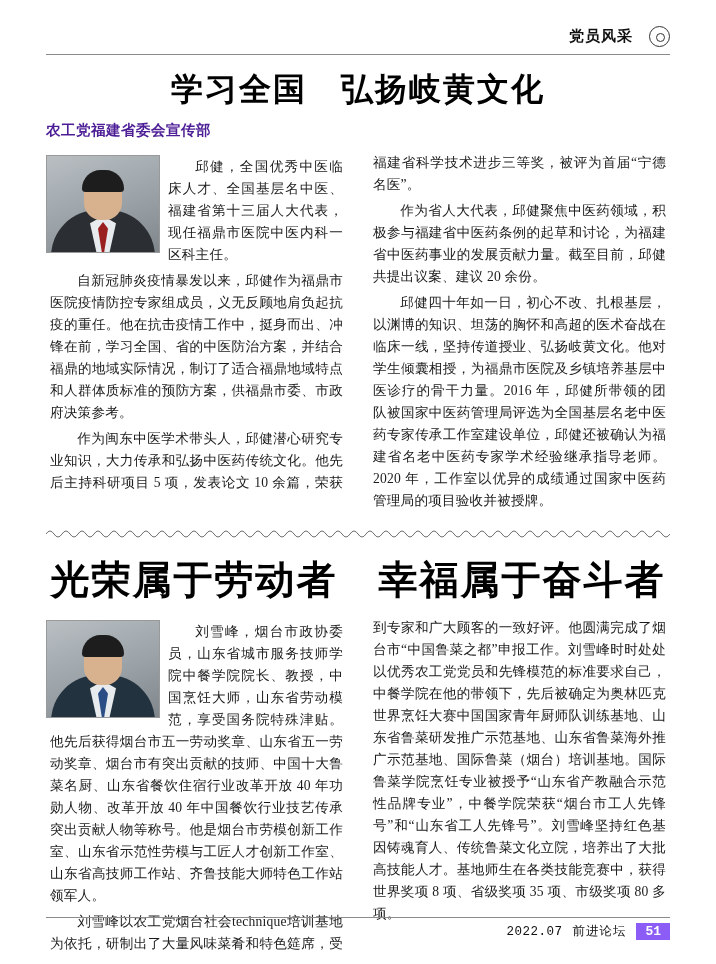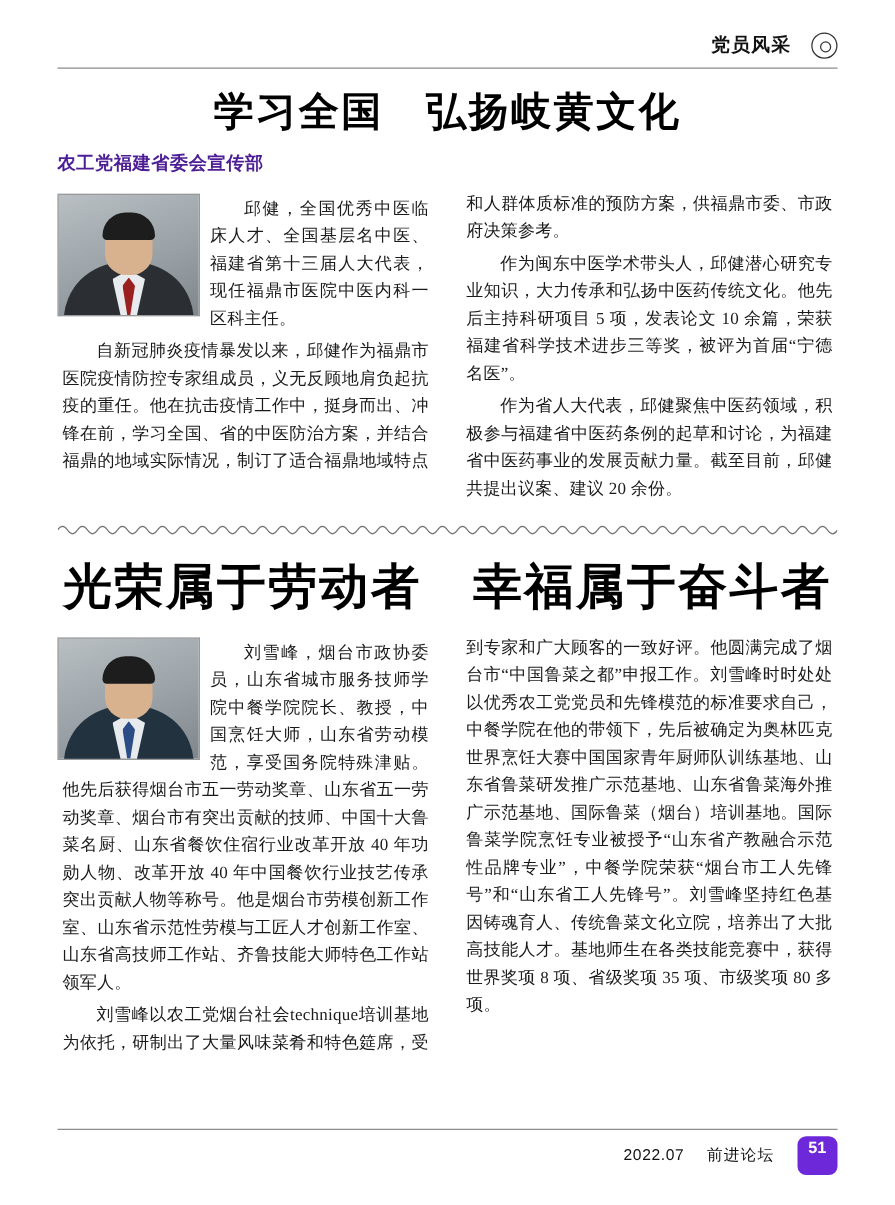--- a/index.html
+++ b/index.html
@@ -177,35 +177,34 @@
     bottom: 24px;
   }
   .footer-rule {
     border-top: 1px solid #8c8c8c;
     margin-bottom: 5px;
   }
   .footer-row {
     display: flex;
     align-items: center;
     justify-content: flex-end;
-    gap: 18px;
-    font-family: Liberation Sans, sans-serif;
+    gap: 10px;
+    font-family: Liberation Mono, monospace;
     font-size: 12.5px;
     color: #111;
   }
   .footer-date { letter-spacing: 0.5px; }
   .footer-journal { letter-spacing: 1px; }
   .footer-page {
-    background: #6d28d9;
+    background: #8b5cf6;
     color: #fff;
     font-weight: bold;
     font-size: 13px;
-    padding: 2px 9px 15px 9px;
+    padding: 2px 9px 0 9px;
     line-height: 1.1;
-    border-radius: 7px;
   }
 </style>
 </head>
 <body>
 
 <div class="page">
 
   <div class="runhead">
     <span class="runhead-text">党员风采</span>
     <span class="runhead-mark"></span>
@@ -221,20 +220,21 @@
         <span class="suit"></span>
         <span class="shirt"></span>
         <span class="tie"></span>
         <span class="head"></span>
         <span class="hair"></span>
       </div>
       <p>邱健，全国优秀中医临床人才、全国基层名中医、福建省第十三届人大代表，现任福鼎市医院中医内科一区科主任。</p>
       <p>自新冠肺炎疫情暴发以来，邱健作为福鼎市医院疫情防控专家组成员，义无反顾地肩负起抗疫的重任。他在抗击疫情工作中，挺身而出、冲锋在前，学习全国、省的中医防治方案，并结合福鼎的地域实际情况，制订了适合福鼎地域特点和人群体质标准的预防方案，供福鼎市委、市政府决策参考。</p>
       <p>作为闽东中医学术带头人，邱健潜心研究专业知识，大力传承和弘扬中医药传统文化。他先后主持科研项目 5 项，发表论文 10 余篇，荣获福建省科学技术进步三等奖，被评为首届“宁德名医”。</p>
       <p>作为省人大代表，邱健聚焦中医药领域，积极参与福建省中医药条例的起草和讨论，为福建省中医药事业的发展贡献力量。截至目前，邱健共提出议案、建议 20 余份。</p>
+      <p>邱健四十年如一日，初心不改、扎根基层，以渊博的知识、坦荡的胸怀和高超的医术奋战在临床一线，坚持传道授业、弘扬岐黄文化。他对学生倾囊相授，为福鼎市医院及乡镇培养基层中医诊疗的骨干力量。2016 年，邱健所带领的团队被国家中医药管理局评选为全国基层名老中医药专家传承工作室建设单位，邱健还被确认为福建省名老中医药专家学术经验继承指导老师。2020 年，工作室以优异的成绩通过国家中医药管理局的项目验收并被授牌。</p>
     </div>
   </div>
 
   <div class="wave-divider">
     <svg width="624" height="16" viewBox="0 0 624 16" xmlns="http://www.w3.org/2000/svg" aria-hidden="true">
       <path d="M0 8 Q 4 2 8 8 T 16 8 T 24 8 T 32 8 T 40 8 T 48 8 T 56 8 T 64 8 T 72 8 T 80 8 T 88 8 T 96 8 T 104 8 T 112 8 T 120 8 T 128 8 T 136 8 T 144 8 T 152 8 T 160 8 T 168 8 T 176 8 T 184 8 T 192 8 T 200 8 T 208 8 T 216 8 T 224 8 T 232 8 T 240 8 T 248 8 T 256 8 T 264 8 T 272 8 T 280 8 T 288 8 T 296 8 T 304 8 T 312 8 T 320 8 T 328 8 T 336 8 T 344 8 T 352 8 T 360 8 T 368 8 T 376 8 T 384 8 T 392 8 T 400 8 T 408 8 T 416 8 T 424 8 T 432 8 T 440 8 T 448 8 T 456 8 T 464 8 T 472 8 T 480 8 T 488 8 T 496 8 T 504 8 T 512 8 T 520 8 T 528 8 T 536 8 T 544 8 T 552 8 T 560 8 T 568 8 T 576 8 T 584 8 T 592 8 T 600 8 T 608 8 T 616 8 T 624 8" fill="none" stroke="#6f6f6f" stroke-width="1"></path>
     </svg>
   </div>
 
   <div class="article">

